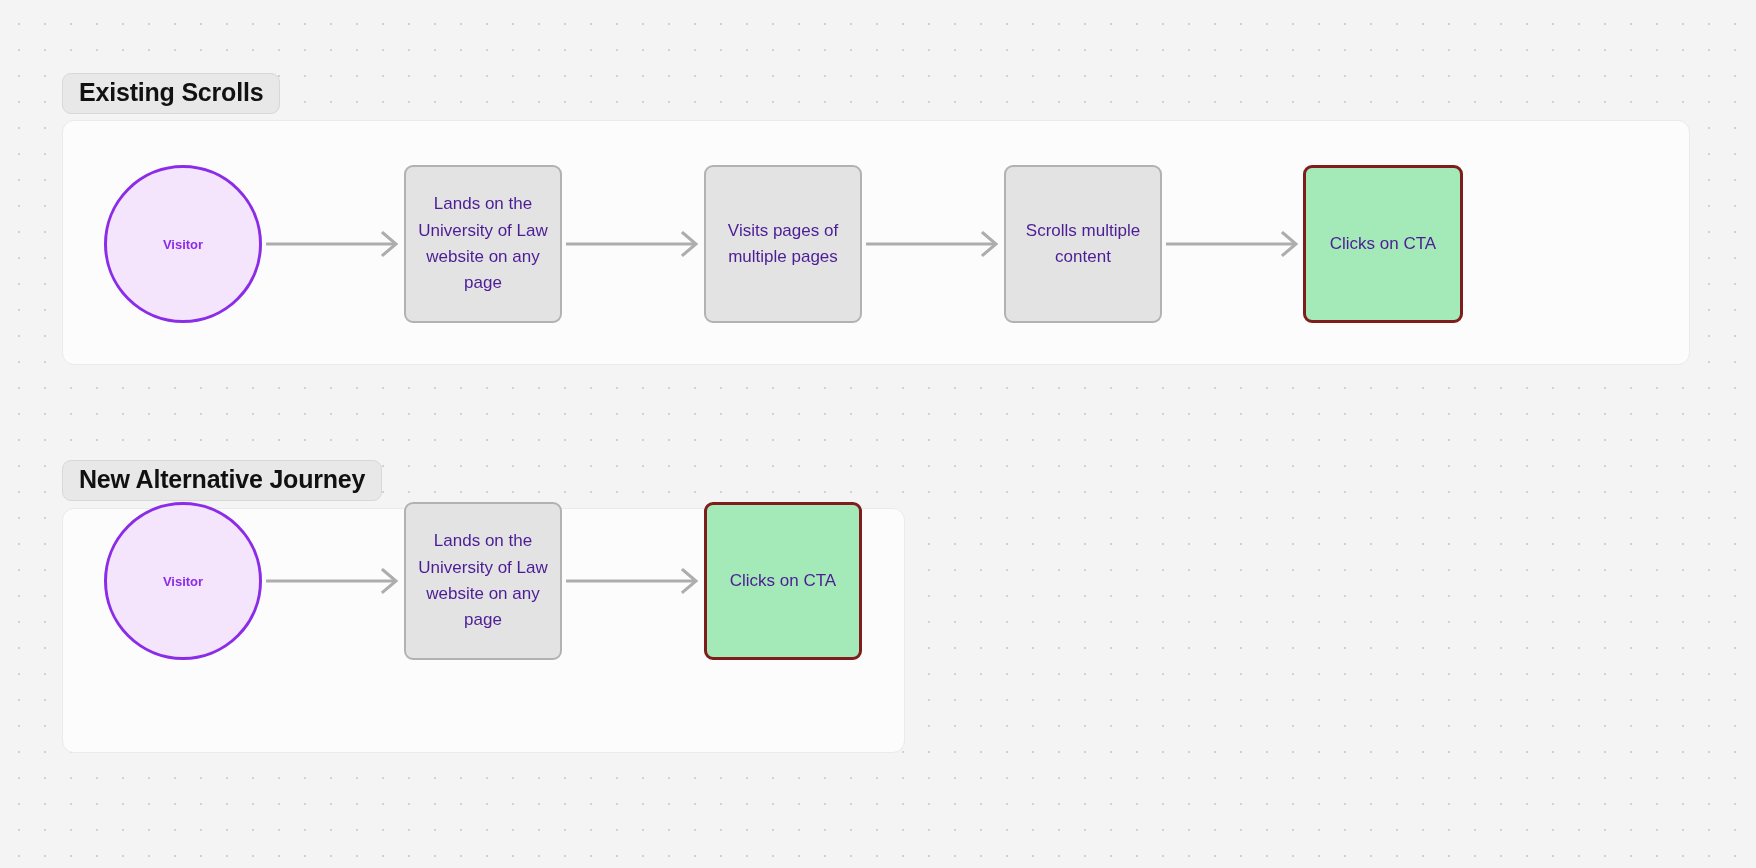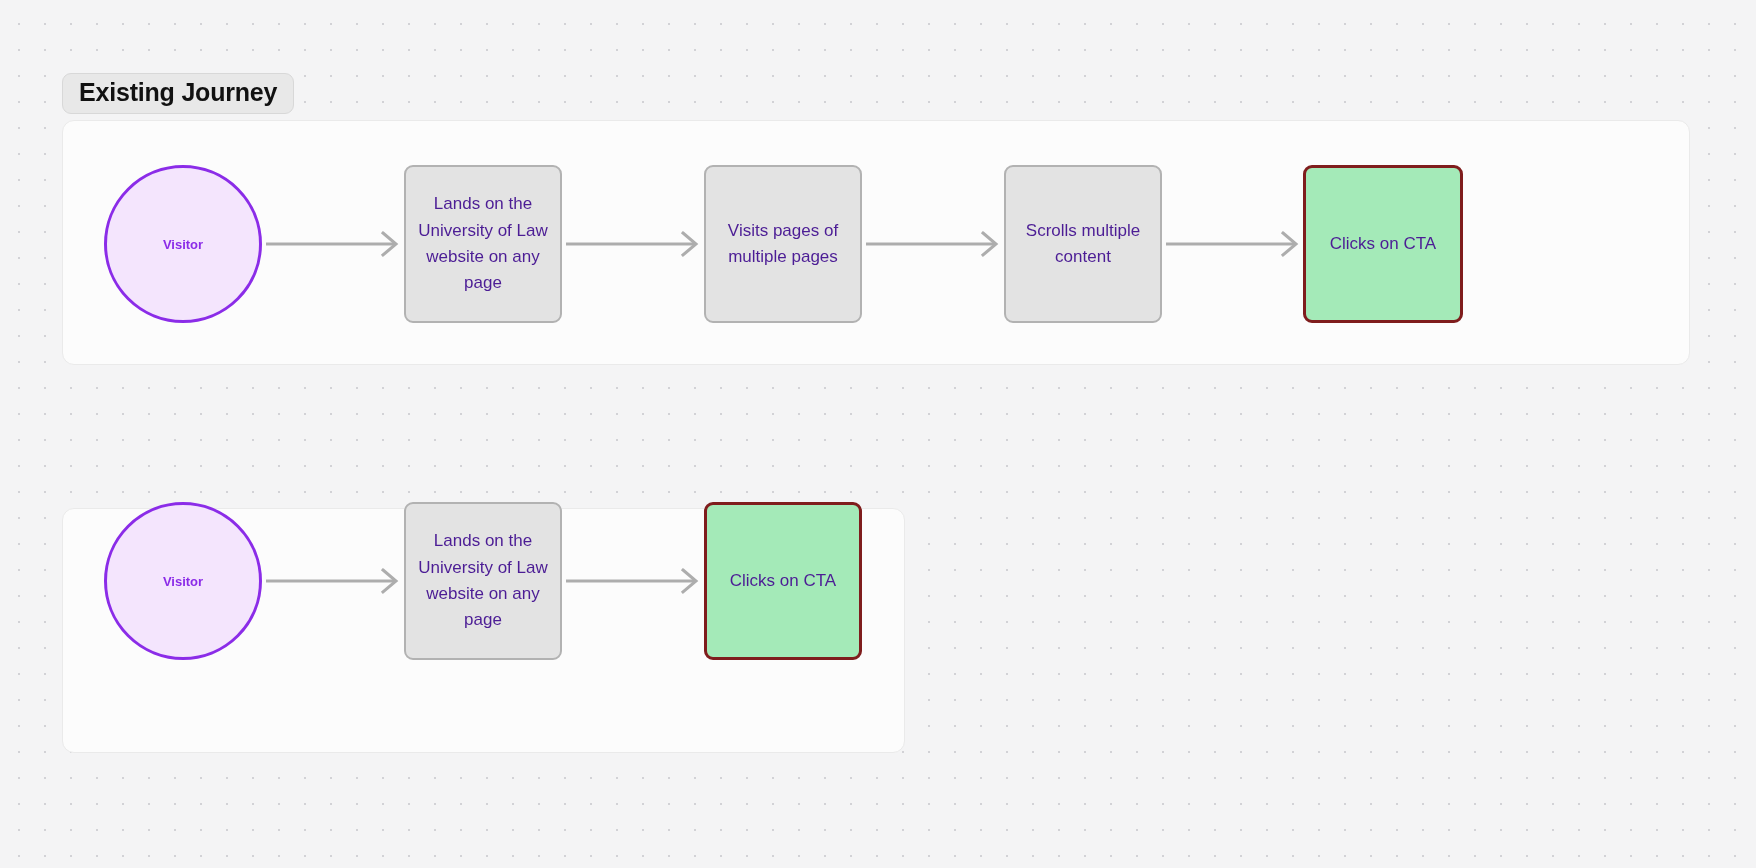--- a/index.html
+++ b/index.html
@@ -79,21 +79,21 @@
 
   
   .arrow { position: absolute; }
   .arrow svg { display: block; overflow: visible; }
 </style>
 </head>
 <body>
 
 <div class="canvas">
 
-  <div class="badge" style="left:62px; top:73px;">Existing Journey</div>
+  <div class="badge" style="left:62px; top:73px;">Existing Scrolls</div>
 
   <div class="panel" style="left:62px; top:120px; width:1628px; height:245px;"></div>
 
   <div class="node circle-node" style="left:104px; top:165px; width:158px; height:158px;">
     <span>Visitor</span>
   </div>
 
   <div class="node box-node box-gray" style="left:404px; top:165px; width:158px; height:158px;">
     <span>Lands on the University of Law website on any page</span>
   </div>
@@ -131,20 +131,21 @@
     </svg>
   </div>
 
   <div class="arrow" style="left:1166px; top:228px;">
     <svg width="136" height="32" viewBox="0 0 136 32" fill="none">
       <path d="M0 16 H128" stroke="#adadad" stroke-width="3"></path>
       <path d="M117 5 L130 16 L117 27" stroke="#adadad" stroke-width="3" fill="none" stroke-linecap="square"></path>
     </svg>
   </div>
 
+  <div class="badge" style="left:62px; top:460px;">New Alternative Journey</div>
 
   <div class="panel" style="left:62px; top:508px; width:843px; height:245px;"></div>
 
   <div class="node circle-node" style="left:104px; top:502px; width:158px; height:158px;">
     <span>Visitor</span>
   </div>
 
   <div class="node box-node box-gray" style="left:404px; top:502px; width:158px; height:158px;">
     <span>Lands on the University of Law website on any page</span>
   </div>

